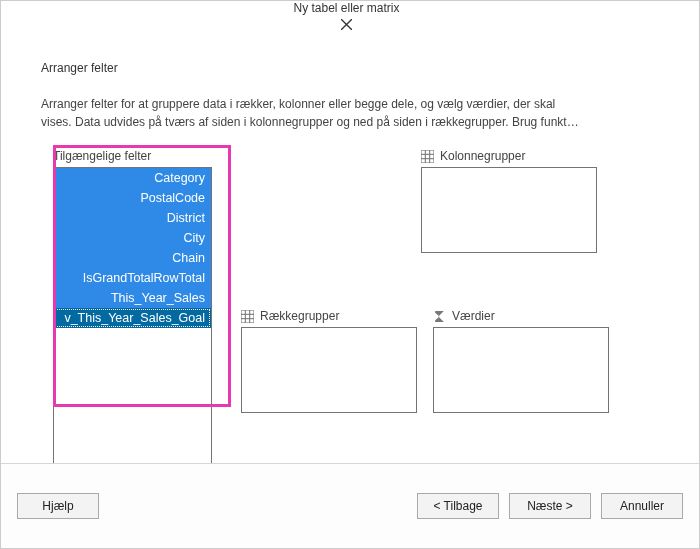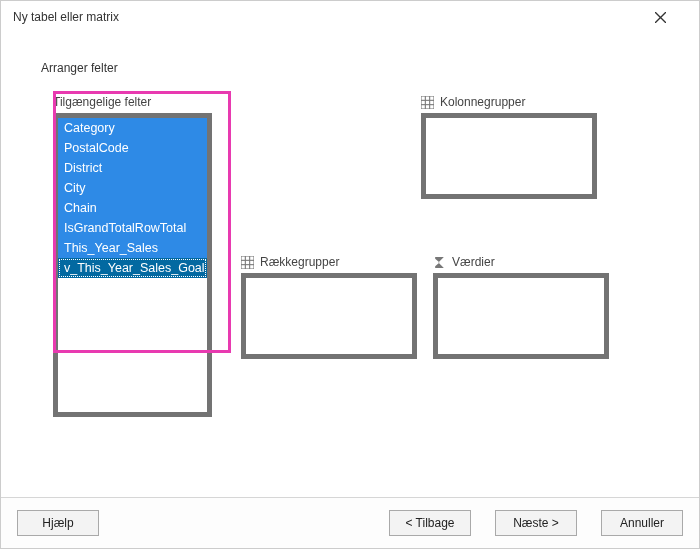--- a/index.html
+++ b/index.html
@@ -22,20 +22,21 @@
     background: #fff;
   }
   .titlebar {
     height: 32px;
     display: flex;
     align-items: center;
     justify-content: space-between;
     padding: 0 19px 0 12px;
     font-size: 12px;
     color: #333;
+    flex-direction: column;
   }
   .close-btn {
     width: 40px;
     height: 28px;
     display: flex;
     align-items: center;
     justify-content: center;
     cursor: pointer;
     font-size: 14px;
     color: #333;
@@ -66,22 +67,23 @@
   .panel-label {
     font-size: 12px;
     color: #444;
     display: flex;
     align-items: center;
     gap: 6px;
     margin-bottom: 4px;
   }
   .panel-label .ico { width: 13px; height: 13px; display:inline-flex; align-items:center; justify-content:center; }
   .listbox, .dropbox {
-    border: 5px solid #737373;
+    border: 1px solid #737373;
     background: #fff;
+    text-align: right;
   }
   .available-wrap {
     position: absolute;
     left: 12px;
     top: 0;
     width: 170px;
   }
   .available-highlight {
     position: absolute;
     left: 0;
@@ -132,24 +134,24 @@
   .dropbox {
     width: 176px;
     height: 86px;
   }
   .colgroups-wrap .dropbox {
     width: 176px;
     height: 86px;
   }
   .footer {
     border-top: 1px solid #d6d6d6;
-    padding: 12px 16px;
-    display: flex;
-    align-items: center;
-    gap: 24px;
+    padding: 29px 16px;
+    display: flex;
+    align-items: center;
+    gap: 10px;
     background: #fdfdfd;
   }
   .spacer { flex: 1; }
   .btn {
     min-width: 82px;
     height: 26px;
     border: 1px solid #a9a9a9;
     background: #f3f3f3;
     font-size: 12px;
     color: #222;
@@ -170,20 +172,22 @@
     <div class="close-btn">
       <svg viewBox="0 0 10 10">
         <line x1="0" y1="0" x2="10" y2="10" stroke="#333" stroke-width="1.2"></line>
         <line x1="10" y1="0" x2="0" y2="10" stroke="#333" stroke-width="1.2"></line>
       </svg>
     </div>
   </div>
 
   <div class="content">
     <div class="heading">Arranger felter</div>
+    <div class="desc">Arranger felter for at gruppere data i rækker, kolonner eller begge dele, og vælg værdier, der skal
+vises. Data udvides på tværs af siden i kolonnegrupper og ned på siden i rækkegrupper.  Brug funkt…</div>
 
     <div class="grid-area">
 
       <div class="available-wrap">
         <div class="panel-label">
           <span>Tilgængelige felter</span>
         </div>
         <div class="listbox available-list" id="available-list">
             <div class="field-item">Category</div>
             <div class="field-item">PostalCode</div>

